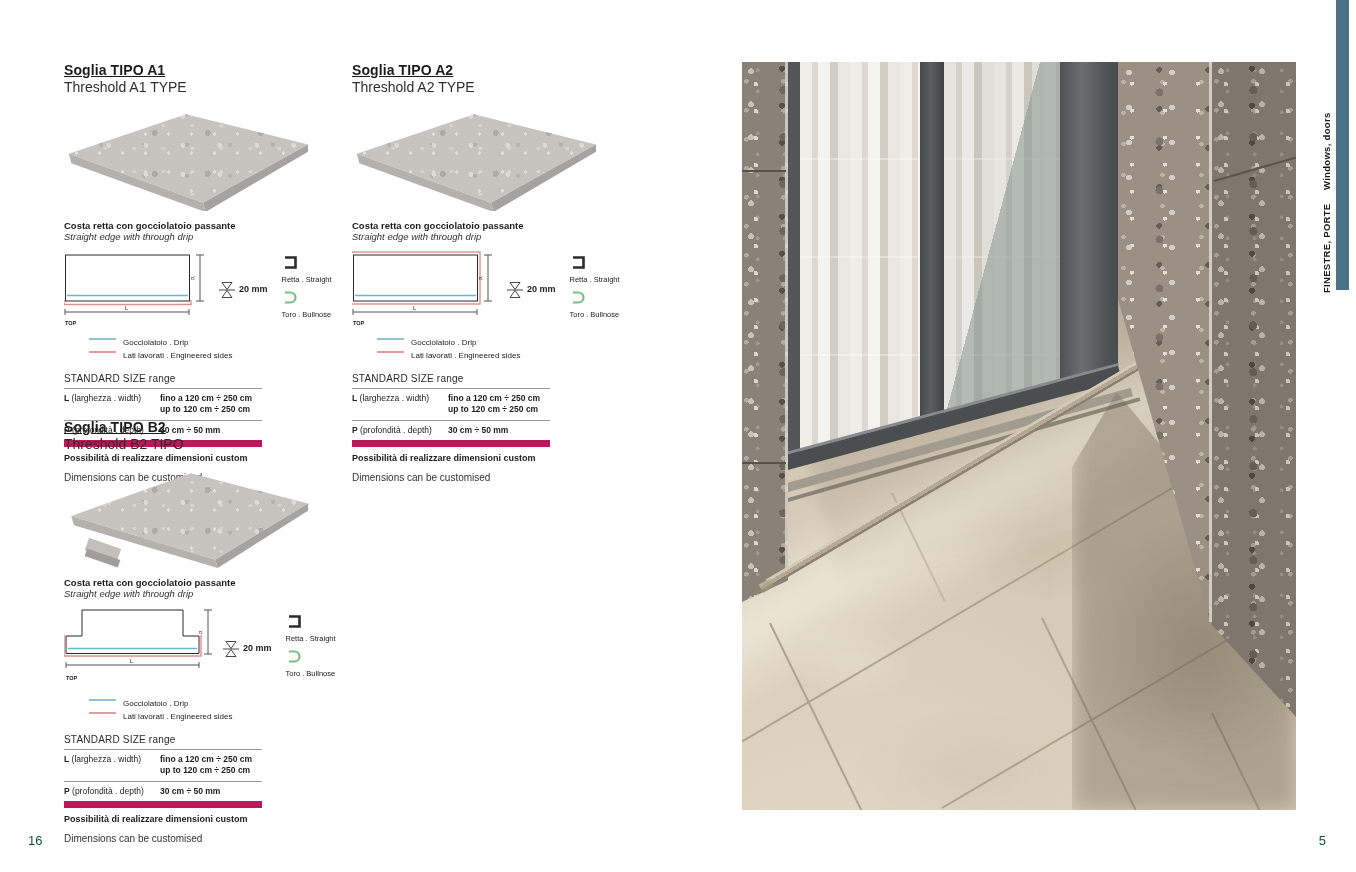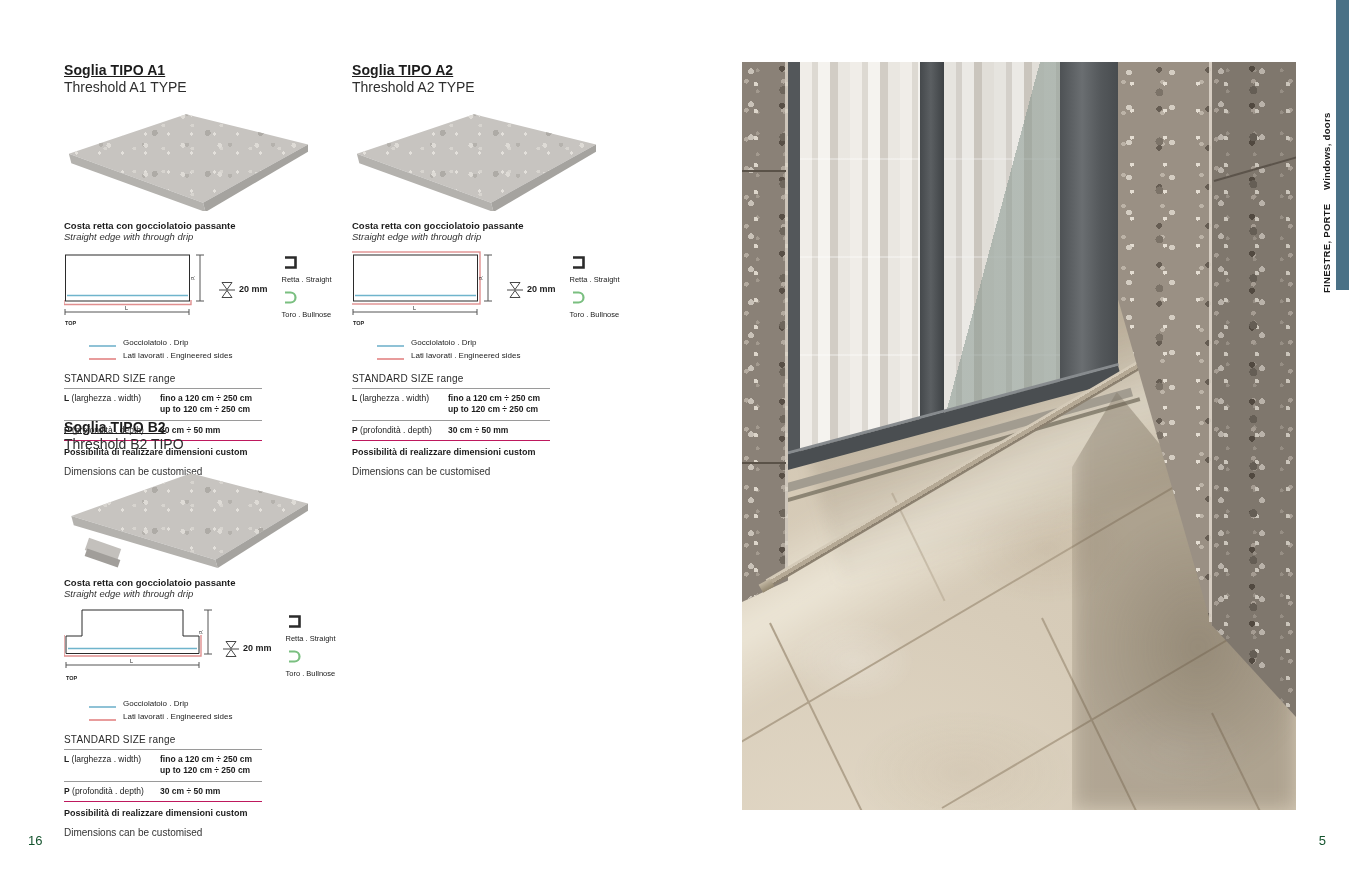--- a/index.html
+++ b/index.html
@@ -46,26 +46,26 @@
   
   .diagram-row{display:flex;align-items:center;margin-top:0;}
   svg.drawing{flex:0 0 auto;}
   .thickness{display:flex;align-items:flex-start;margin-left:4px;margin-top:2px;}
   .thickness-label{font-size:9px;font-weight:700;margin-left:3px;margin-top:4px;white-space:nowrap;}
   .profiles{margin-left:14px;margin-top:1px;}
   .profile{margin-bottom:6px;}
   .profile-label{font-size:7.5px;color:#222;margin-top:1px;white-space:nowrap;}
   
   .legend{margin-top:9px;margin-left:25px;}
-  .legend-row{display:flex;align-items:flex-end;font-size:8px;color:#222;margin-bottom:4px;}
+  .legend-row{display:flex;align-items:flex-start;font-size:8px;color:#222;margin-bottom:4px;}
   .swatch{display:inline-block;width:27px;border-top:2px solid;margin-right:7px;}
   .swatch.drip{border-color:#8fc2d6;}
   .swatch.sides{border-color:#e89c9c;}
   
-  .size-table{width:198px;border-bottom:1px solid #be185d;}
+  .size-table{width:198px;border-bottom:7px solid #be185d;}
   .size-row{display:grid;grid-template-columns:96px 1fr;border-top:1px solid #9a9a9a;padding:4px 0 4px 0;}
   .size-label{font-size:8.5px;color:#222;}
   .size-label b{font-weight:700;}
   .size-value{font-size:8.5px;font-weight:700;line-height:1.35;}
   
   #photo{position:absolute;left:742px;top:62px;width:554px;height:748px;overflow:hidden;
     background:radial-gradient(140% 95% at 18% 112%, #e3d9c7 0%, #d7ccb9 45%, #cfc3ae 100%);}
   #photo *{position:absolute;}
   .floor-mottle{inset:0;opacity:.8;background-image:
       radial-gradient(90px 60px at 20% 80%, rgba(255,255,255,.28), transparent 70%),

